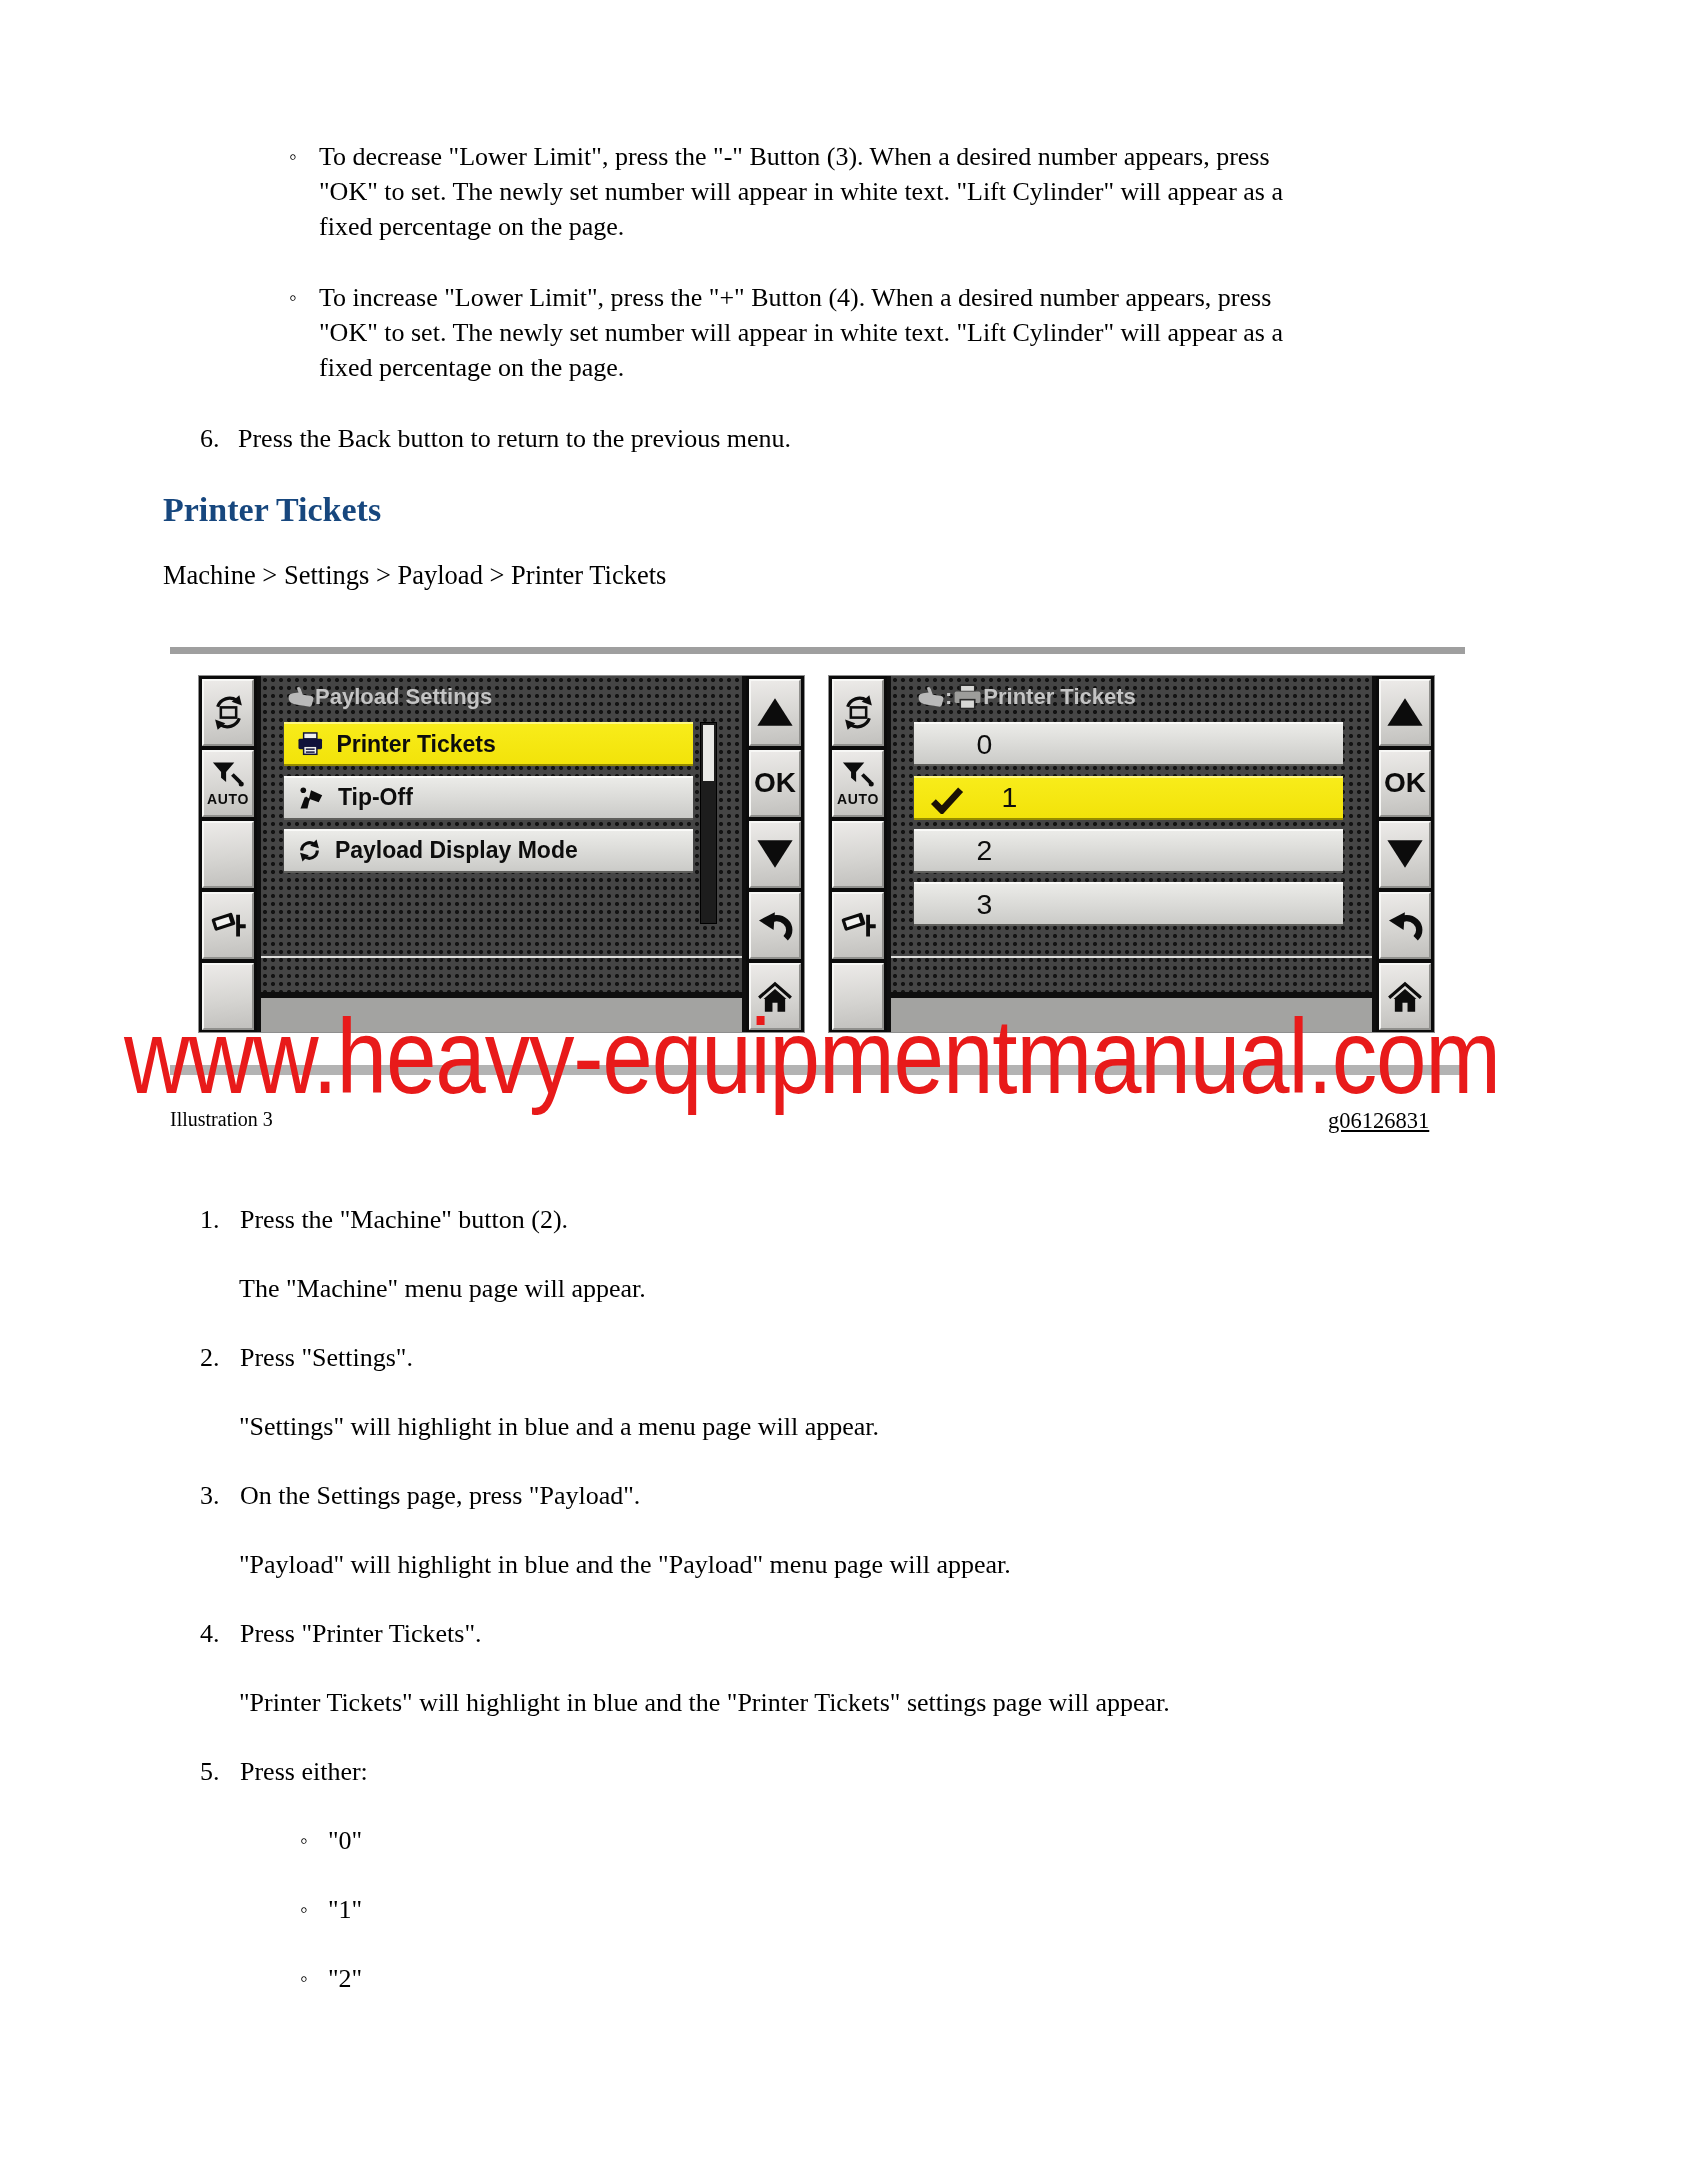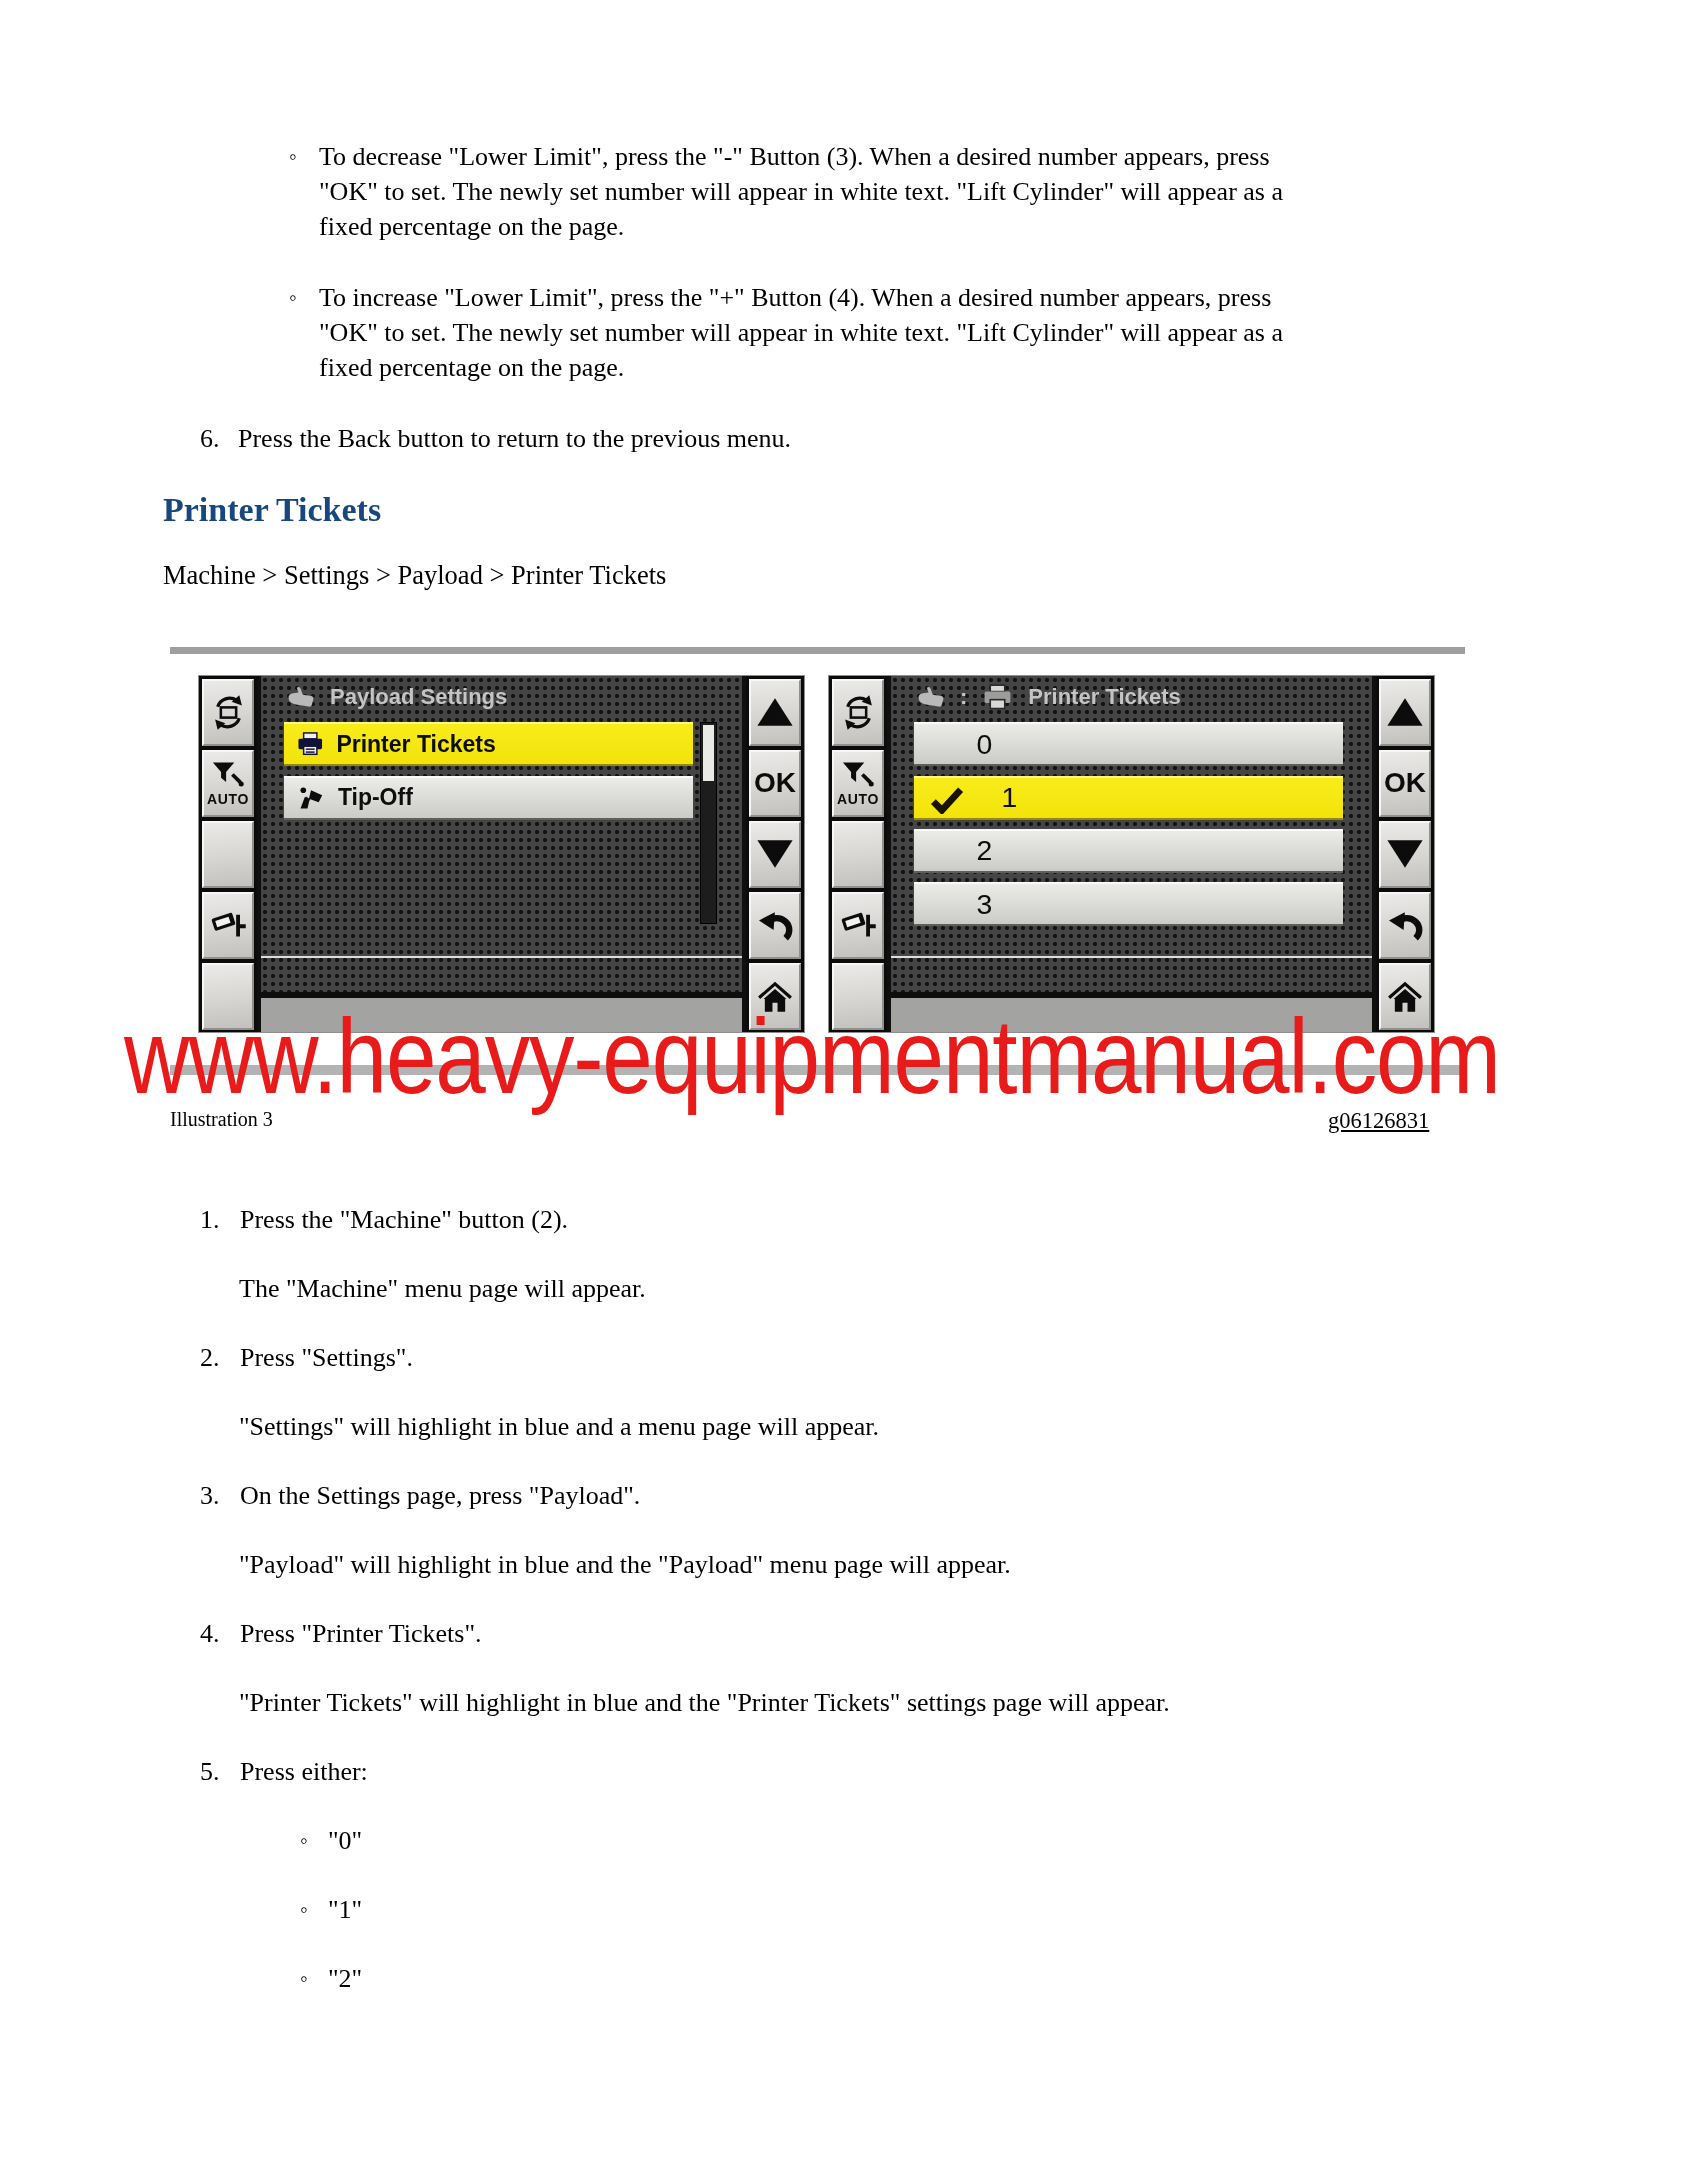--- a/index.html
+++ b/index.html
@@ -45,21 +45,21 @@
     display:flex; flex-direction:column; align-items:center; justify-content:center; gap:2px; }
   .key svg { display:block; }
   .auto-label { font:bold 14px "Liberation Sans", sans-serif; letter-spacing:0.7px; color:#0c0c0c; }
   .ok-label { font:bold 28px "Liberation Sans", sans-serif; color:#0c0c0c; }
 
   .screen { position:relative; overflow:hidden;
     background-color:#454545;
     background-image:radial-gradient(#131313 2px, transparent 2.2px);
     background-size:8px 8px;
     border-left:4px solid #0f0f0f; border-right:4px solid #0f0f0f; }
-  .screen-header { height:42px; display:flex; align-items:center; gap:16px;
+  .screen-header { height:42px; display:flex; align-items:center; gap:1px;
     padding-left:25px; color:#c4c4c4;
     font:bold 22px "Liberation Sans", sans-serif; }
   .hdr-colon { font:bold 22px "Liberation Sans", sans-serif; color:#c4c4c4; }
 
   .list-wrap { display:flex; align-items:flex-start; padding:4px 25px 0 22.5px; gap:6.6px; }
   .menu { flex:1; }
   .row-item { height:44px; margin-bottom:9.3px; display:flex; align-items:center;
     gap:13.2px; padding-left:13.2px;
     background:linear-gradient(#ebebe8,#cbcbc8);
     border-top:2px solid #fafaf8; border-bottom:2px solid #5f5f5c;
@@ -171,20 +171,29 @@
             </div>
             <div class="row-item">
               <svg width="28" height="24" viewBox="0 0 40 34" fill="#0c0c0c">
                 <circle cx="9" cy="6" r="4"></circle>
                 <path d="M5 32 l6 -16 7 3 -3 13 z"></path>
                 <path d="M20 6 l16 7 -5 10 -14 -5 z"></path>
                 <path d="M18 20 l-6 -4" stroke="#0c0c0c" stroke-width="3"></path>
               </svg>
               <span>Tip-Off</span>
             </div>
+            <div class="row-item">
+              <svg width="25" height="25" viewBox="0 0 32 32" fill="#0c0c0c">
+                <path d="M6 16 a10 10 0 0 1 17 -7" fill="none" stroke="#0c0c0c" stroke-width="4"></path>
+                <polygon points="25,2 28,13 17,10"></polygon>
+                <path d="M26 16 a10 10 0 0 1 -17 7" fill="none" stroke="#0c0c0c" stroke-width="4"></path>
+                <polygon points="7,30 4,19 15,22"></polygon>
+              </svg>
+              <span>Payload Display Mode</span>
+            </div>
           </div>
           <div class="scrollbar">
             <div class="scroll-thumb"></div>
           </div>
         </div>
         <div class="white-line"></div>
         <div class="statusbar"></div>
       </div>
 
       <div class="side">

